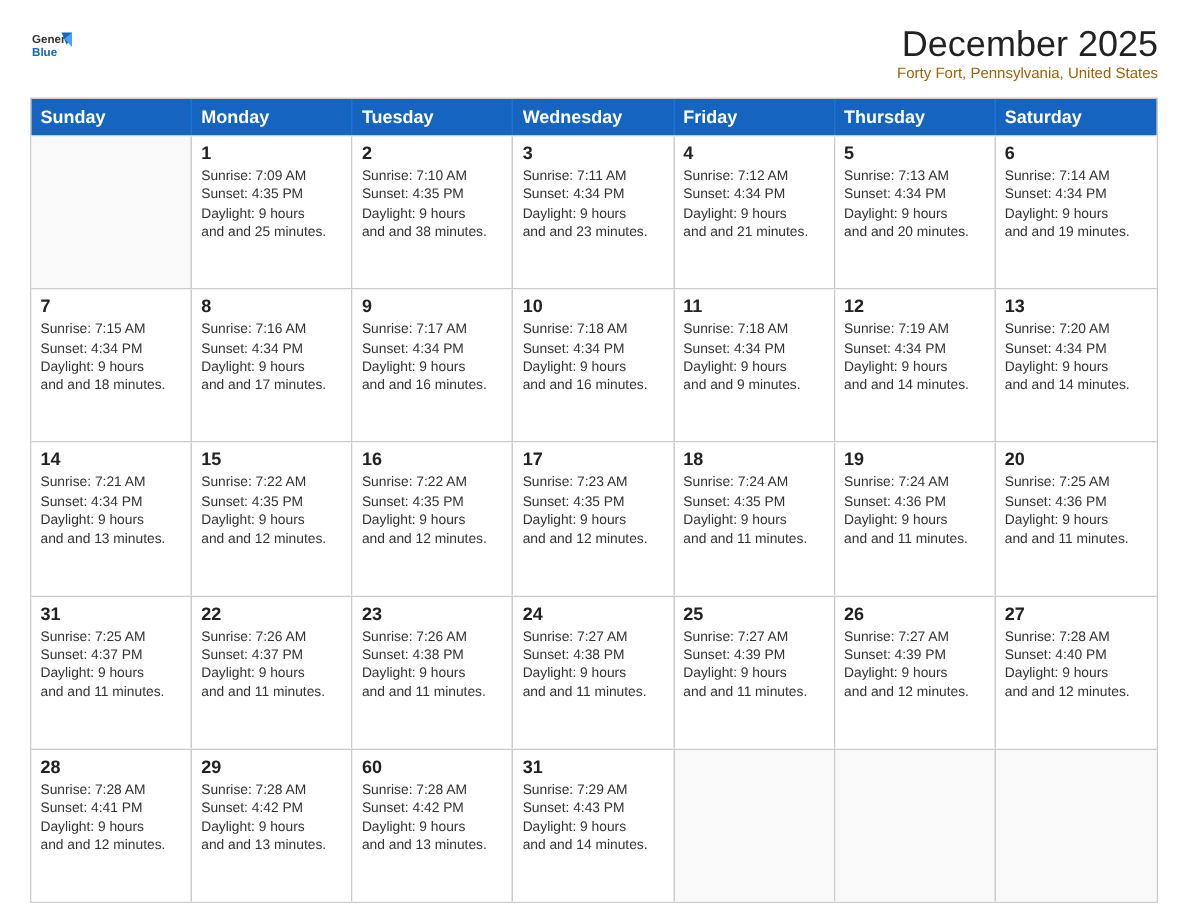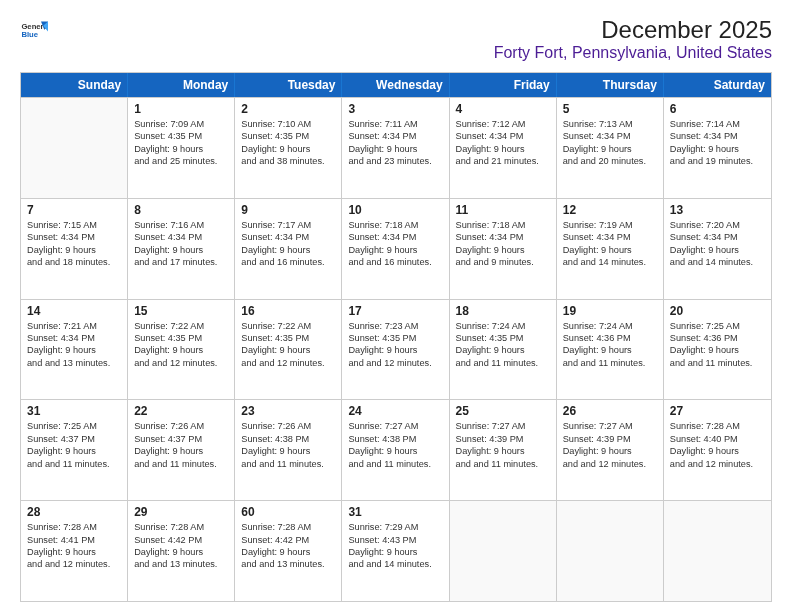--- a/index.html
+++ b/index.html
@@ -34,41 +34,41 @@
     }
     .title-block {
       text-align: right;
     }
     .main-title {
       font-size: 24px;
       font-weight: normal;
       color: #222;
     }
     .subtitle {
-      font-size: 16px;
-      color: #4c1d95;
+      font-size: 10px;
+      color: #a16207;
     }
     .calendar {
       flex: 1;
       border: 1px solid #ccc;
       display: flex;
       flex-direction: column;
     }
     .calendar-header {
       display: grid;
       grid-template-columns: repeat(7, 1fr);
       background: #1565c0;
     }
     .cal-header-cell {
       color: #fff;
       font-size: 12px;
       font-weight: bold;
       padding: 5px 6px;
       border-right: 1px solid #1976d2;
-      text-align: right;
+      text-align: left;
     }
     .cal-header-cell:last-child { border-right: none; }
     .calendar-body {
       flex: 1;
       display: flex;
       flex-direction: column;
     }
     .cal-row {
       display: grid;
       grid-template-columns: repeat(7, 1fr);

